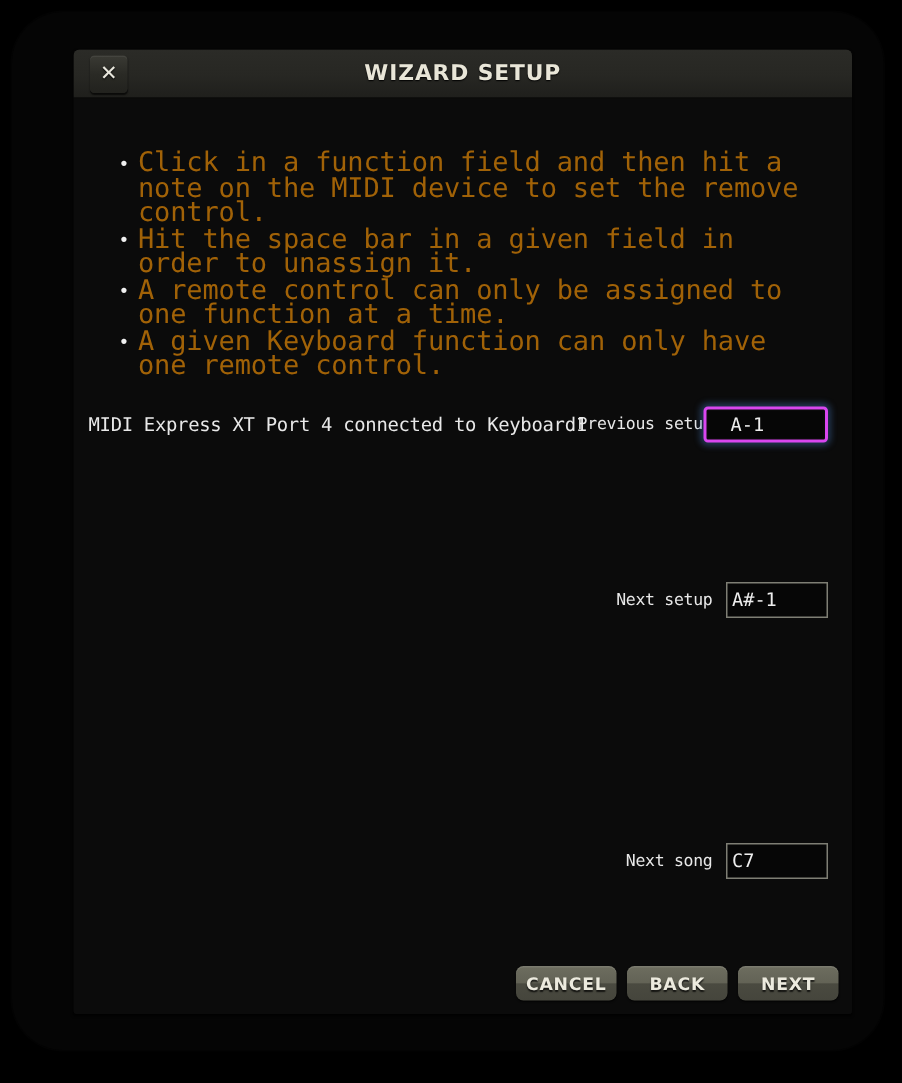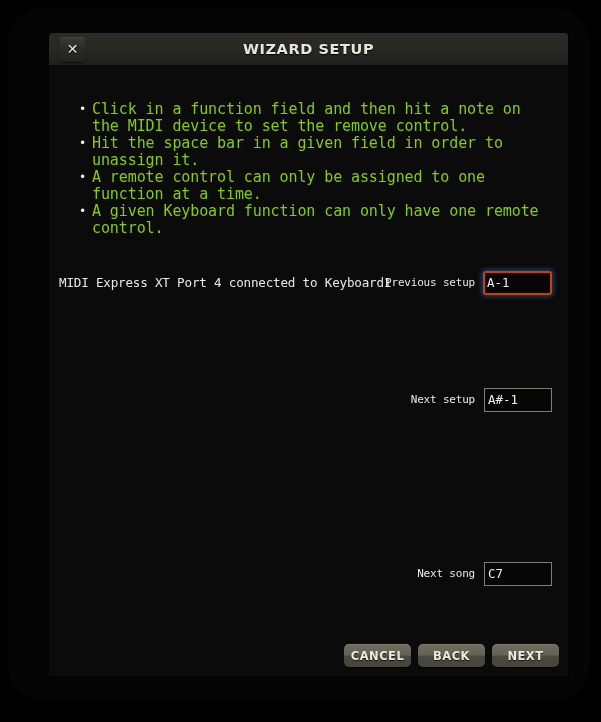--- a/index.html
+++ b/index.html
@@ -106,23 +106,23 @@
     top: 35px;
     width: 460px;
     list-style: none;
     margin: 0;
     padding: 0;
   }
   #instructions li {
     position: relative;
     padding-left: 13px;
     margin-bottom: 1px;
-    color: #84cc16;
-    font-family: "DejaVu Sans Mono", monospace;
-    font-size: 15px;
+    color: #a16207;
+    font-family: "DejaVu Sans Mono", monospace;
+    font-size: 18px;
     line-height: 16.5px;
     letter-spacing: -0.1px;
   }
   #instructions li::before {
     content: "\2022";
     position: absolute;
     left: 0;
     top: 0;
     color: #f0f0f0;
     font-size: 12px;
@@ -172,23 +172,23 @@
     font-family: "DejaVu Sans Mono", monospace;
     font-size: 12.4px;
     line-height: 22px;
     padding: 0 0 0 3px;
     box-sizing: content-box;
     cursor: text;
     white-space: nowrap;
     overflow: hidden;
   }
   .field-input.focused {
-    border: 2px solid #c2410c;
+    border: 2px solid #d946ef;
     border-radius: 3px;
-    padding-left: 2px;
+    padding-left: 16px;
     height: 20px;
     line-height: 20px;
     box-shadow: 0 0 4px 2px rgba(70,120,190,0.40),
                 inset 0 0 0 1px #0a0a0a;
   }
 
   #row-previous-setup { top: 205px; }
   #row-next-setup     { top: 302px; margin-top: 20px; }
   #row-previous-song  { top: 399px; }
   #row-next-song      { top: 496px; text-decoration: underline; }

